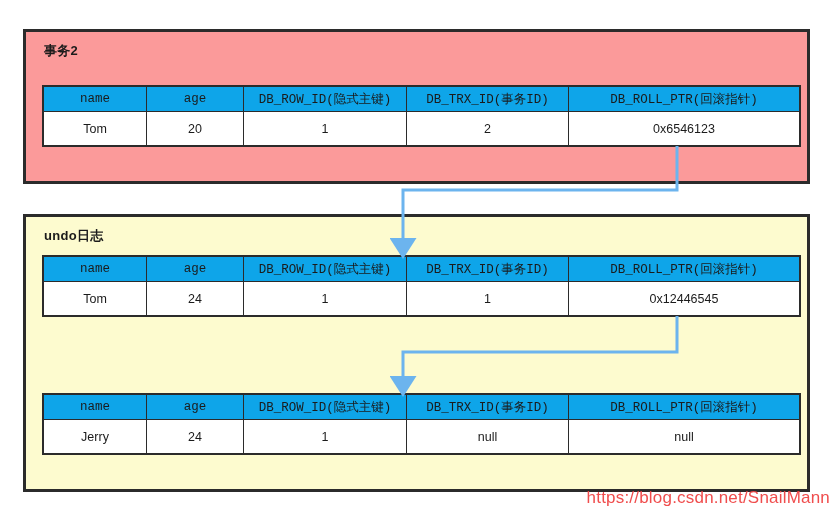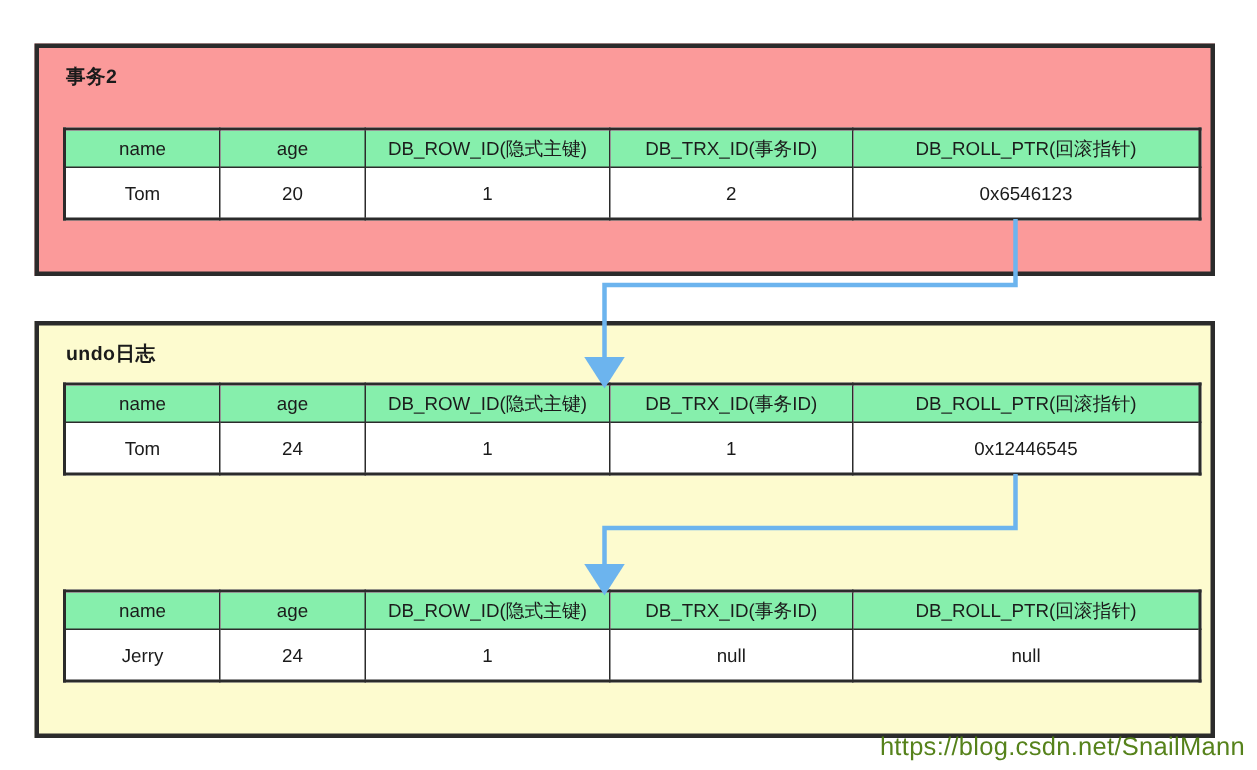--- a/index.html
+++ b/index.html
@@ -67,23 +67,24 @@
   .record-table td {
     border: 1px solid #2b2b2b;
     text-align: center;
     font-size: 12.5px;
     color: #1b1b1b;
     padding: 0;
     overflow: hidden;
     white-space: nowrap;
   }
   .record-table thead td {
-    background: #86efac;
+    background: #0ea5e9;
     height: 24px;
     font-weight: normal;
+    font-family: Liberation Mono, monospace;
   }
   .record-table tbody td {
     background: #ffffff;
     height: 33px;
     margin-top: 37px;
   }
 
   #table-txn2      { left: 42px; top: 85px;  width: 751px; }
   #table-undo-tom  { left: 42px; top: 255px; width: 751px; }
   #table-undo-jerry{ left: 42px; top: 393px; width: 751px; }
@@ -103,21 +104,21 @@
     height: 513px;
     pointer-events: none;
   }
 
   
   .watermark {
     position: absolute;
     right: 8px;
     bottom: 5px;
     font-size: 17px;
-    color: #4d7c0f;
+    color: #ef4444;
     font-family: "Liberation Sans", "DejaVu Sans", sans-serif;
     letter-spacing: 0.2px;
     white-space: nowrap;
     mix-blend-mode: normal;
     opacity: 0.95;
   }
 </style>
 </head>
 <body>
 

